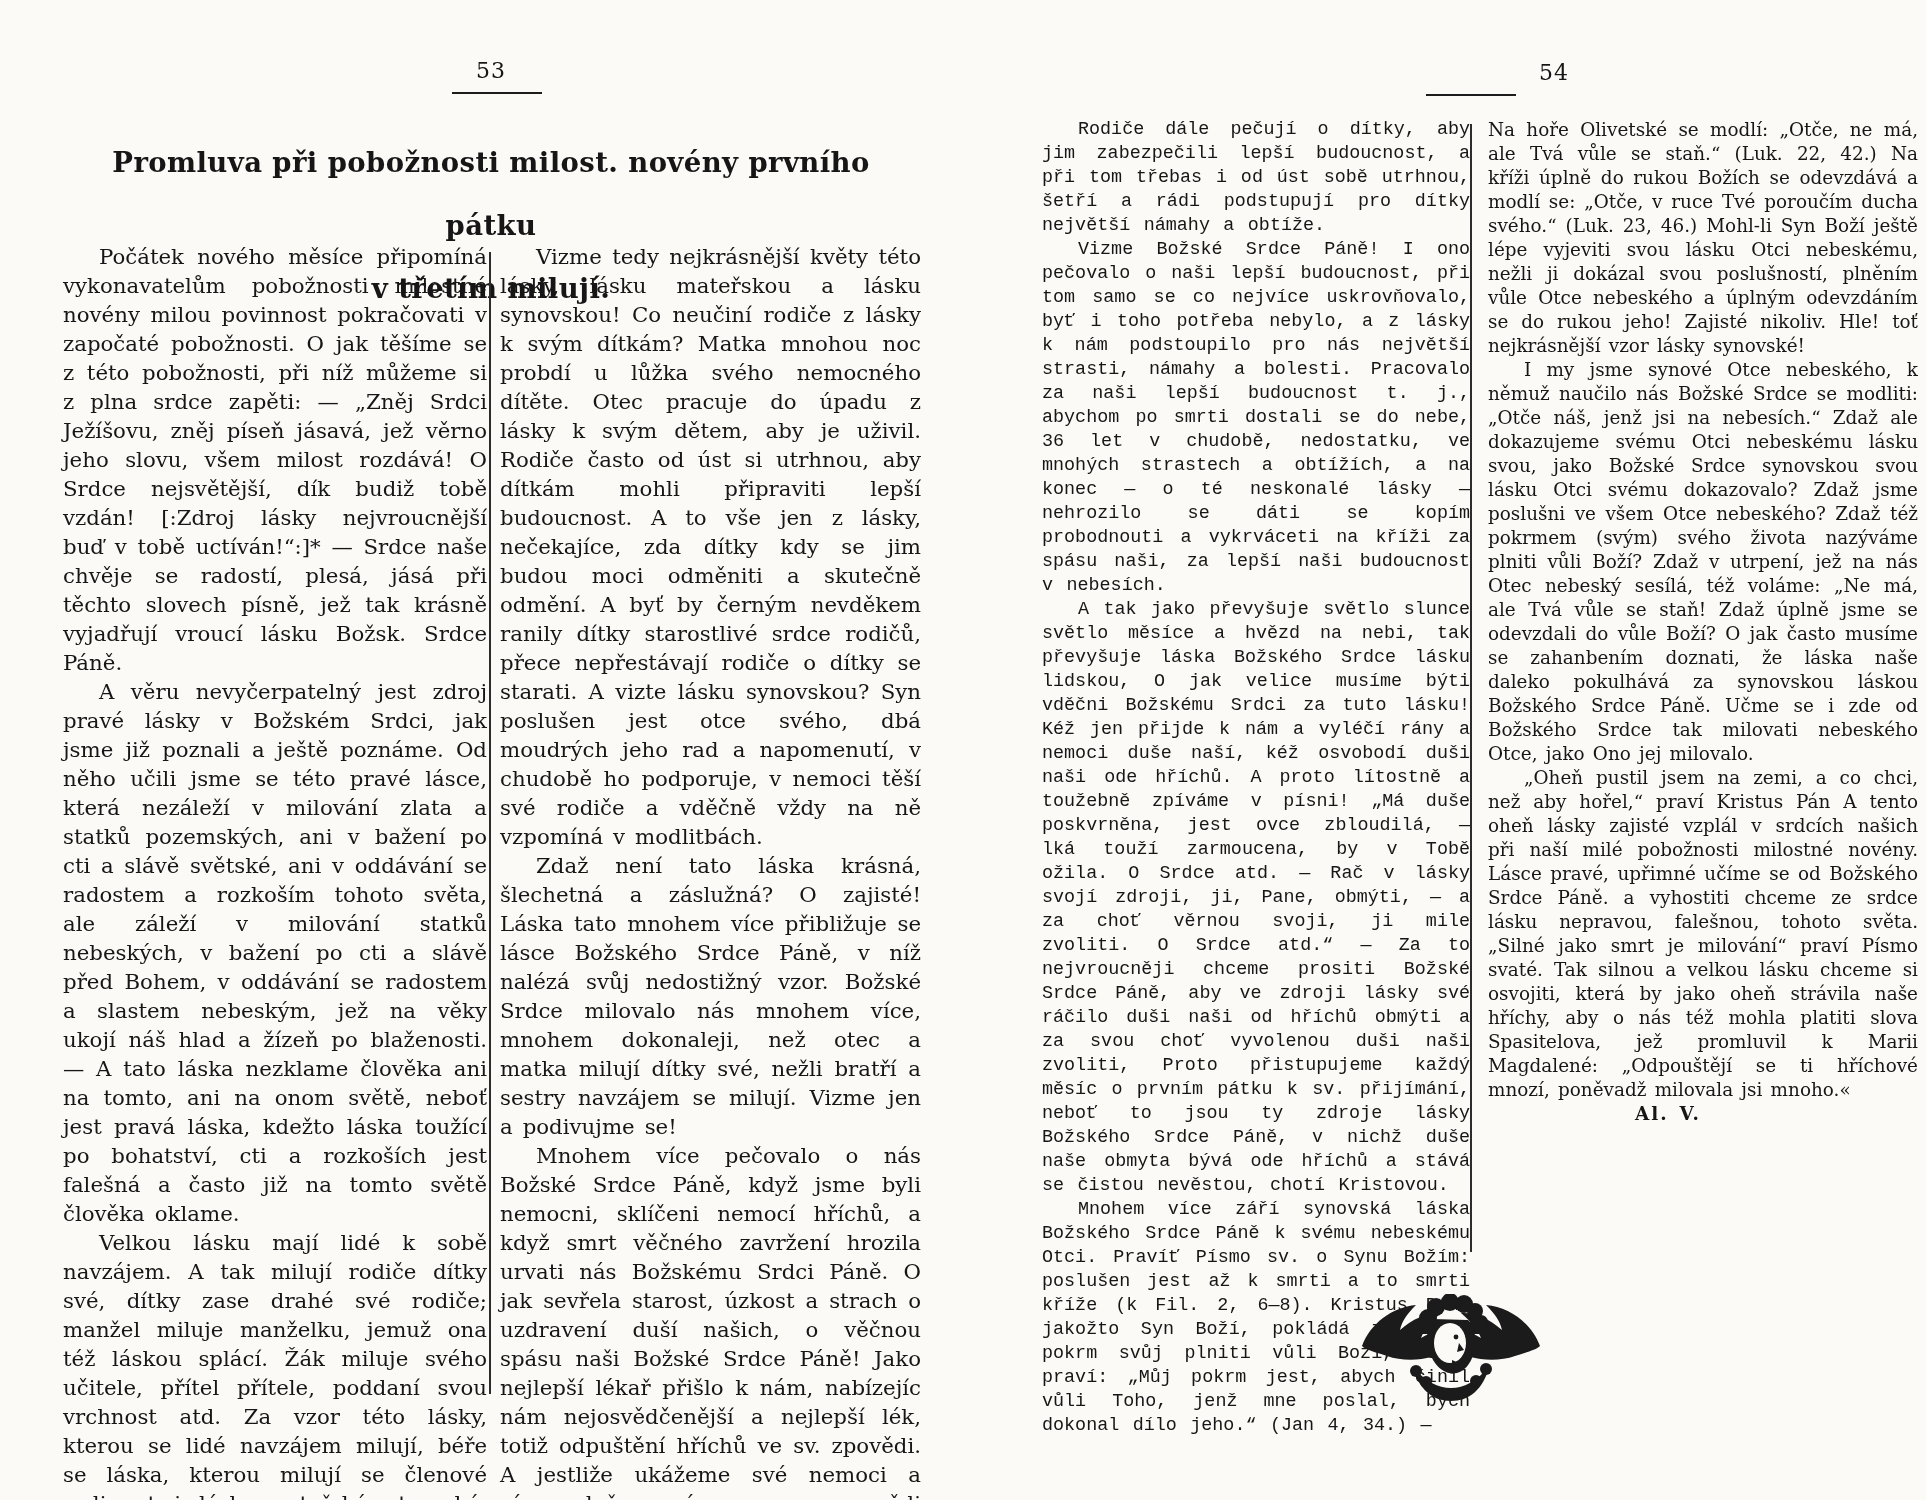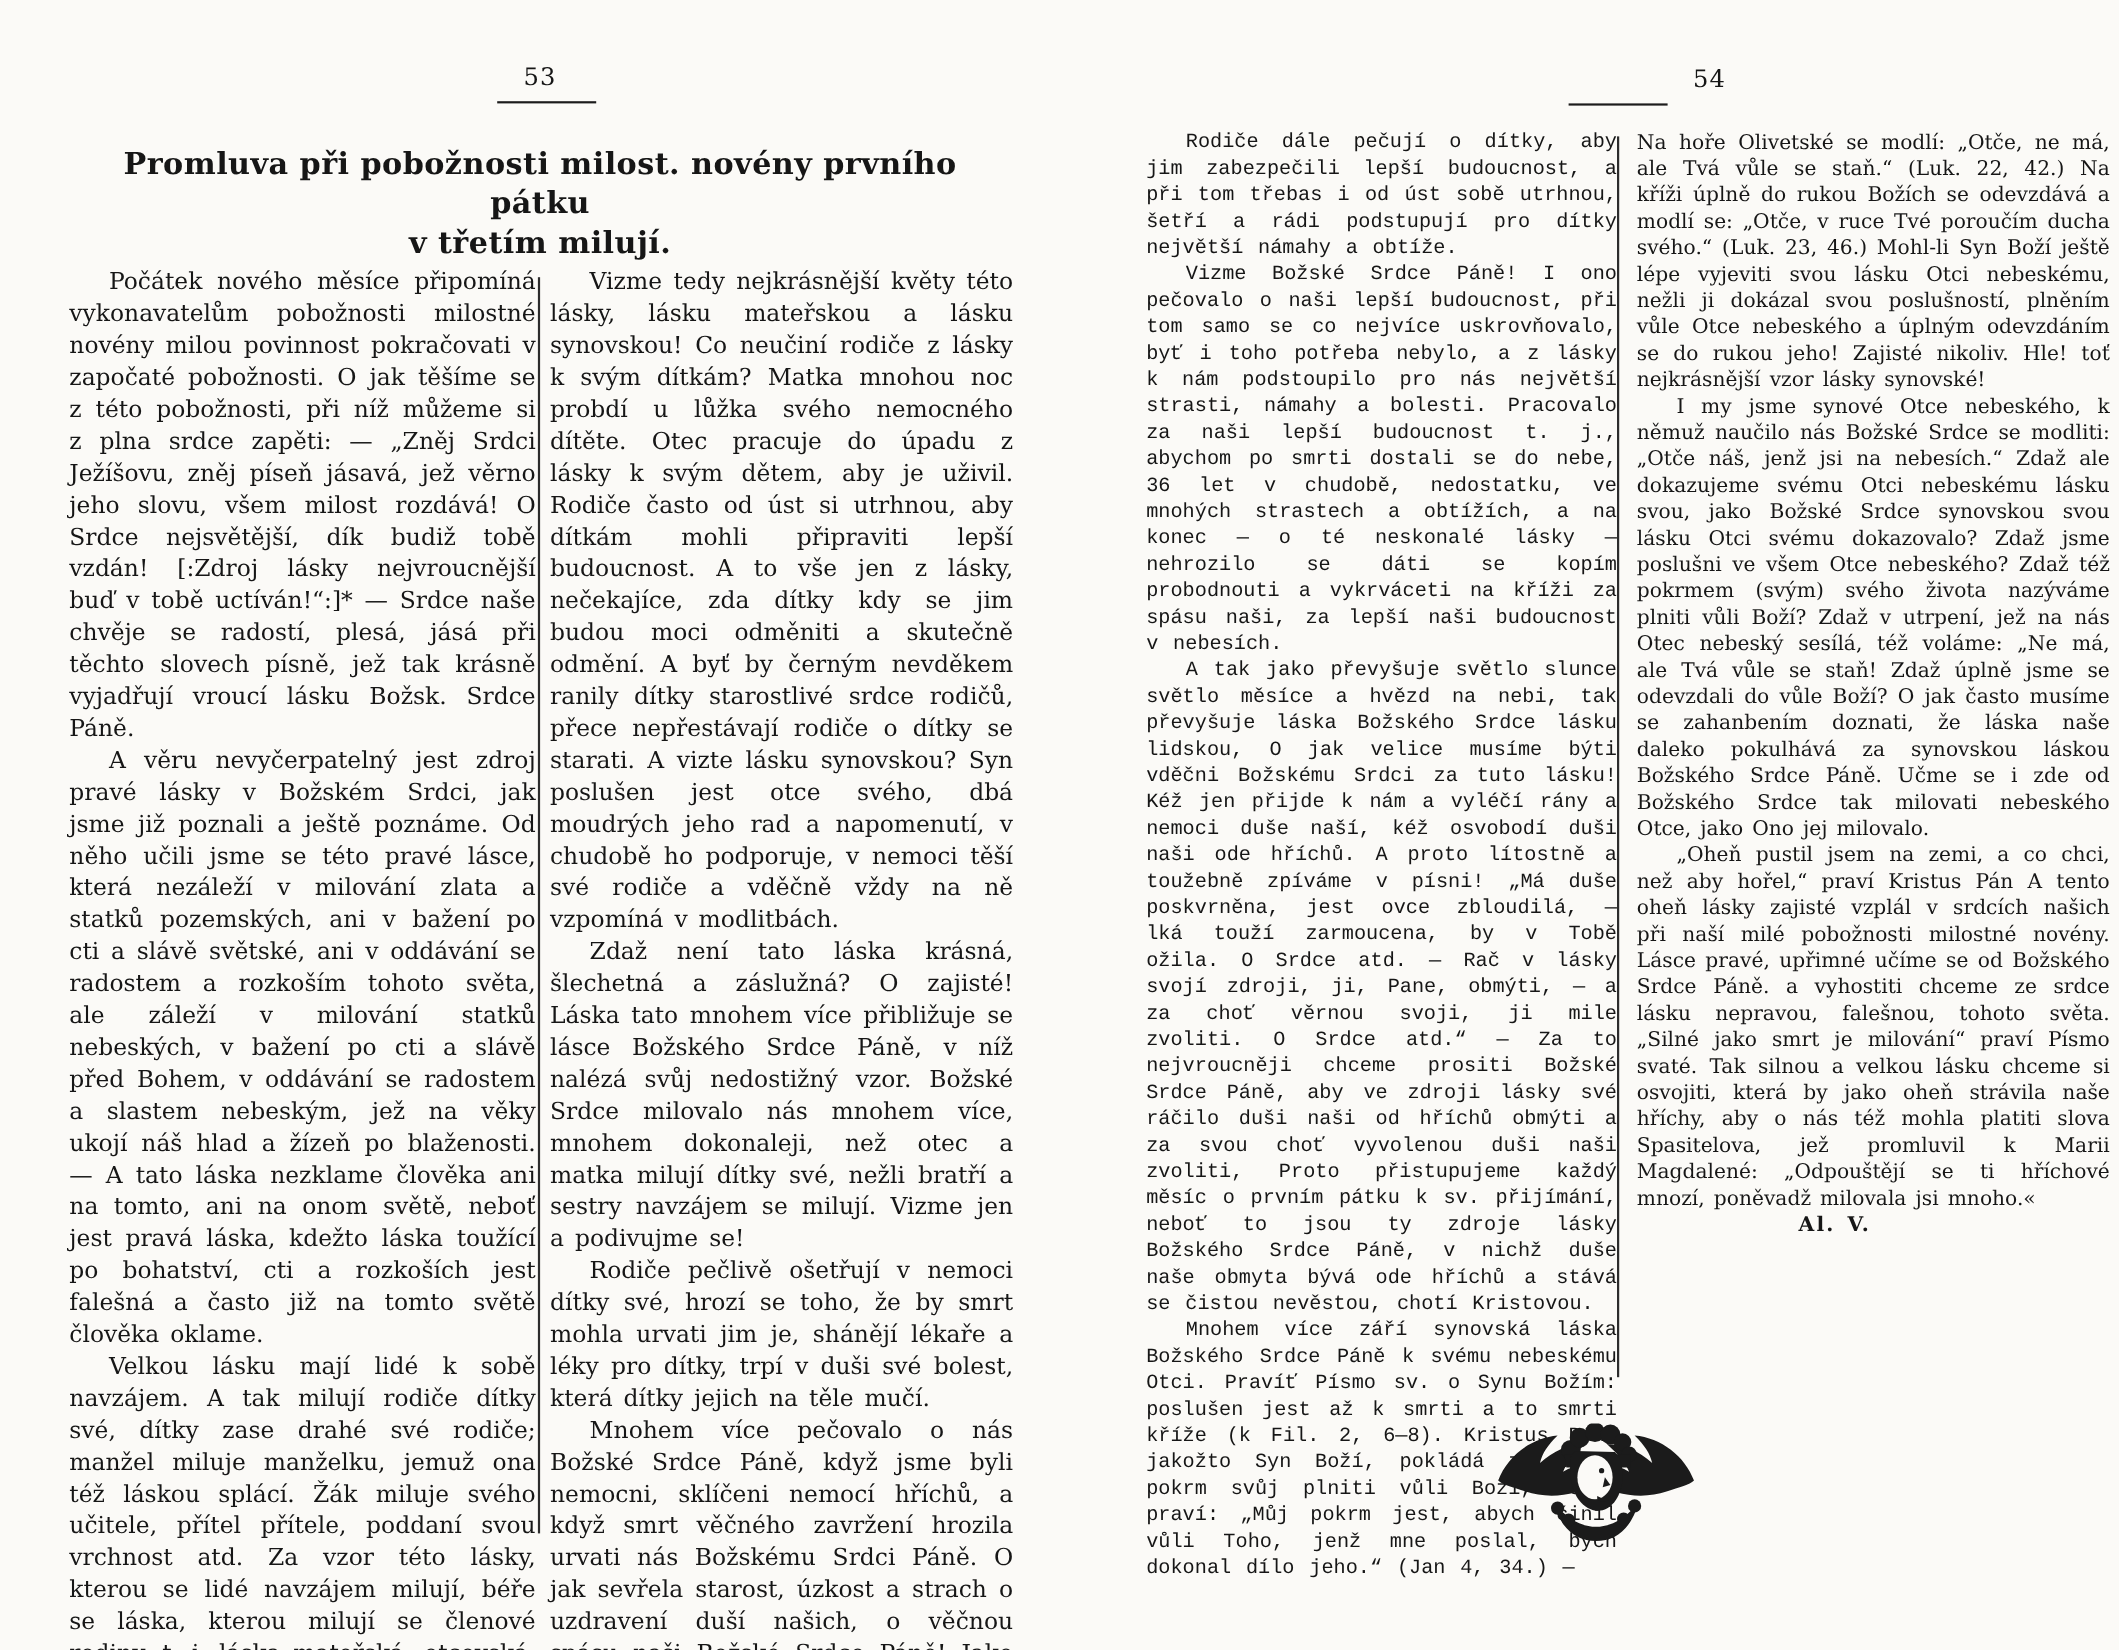--- a/index.html
+++ b/index.html
@@ -6,21 +6,21 @@
   body{
     width:1926px;height:1500px;position:relative;overflow:hidden;
     background:#fbfaf7;color:#161616;
     font-family:"DejaVu Serif","Liberation Serif",serif;
     -webkit-font-smoothing:antialiased;
   }
   .abs{position:absolute;}
   .pagenum{font-size:22px;text-align:center;letter-spacing:1px;}
   .pn-rule{height:2px;background:#1c1c1c;}
   .title{
-    font-weight:bold;font-size:27.5px;line-height:36px;
+    font-weight:bold;font-size:27.5px;line-height:63px;
     text-align:center;letter-spacing:0.4px;
   }
   .col{text-align:justify;text-justify:inter-word;}
   .col p{margin:0;}
   .col p.ind{text-indent:36px;}
   .c53{font-size:21.3px;line-height:29px;word-spacing:0.15em;}
   .c54{font-size:18.4px;line-height:24px;word-spacing:0.13em;}
   .vrule{width:2px;background:#2c2c2c;}
   .sig{text-align:center;font-weight:bold;padding-right:70px;margin-top:3px;letter-spacing:2px;}
 </style>
@@ -39,21 +39,20 @@
   <p class="ind">Počátek nového měsíce připomíná vykonavatelům pobožnosti milostné novény milou povinnost pokračovati v započaté pobožnosti. O jak těšíme se z této pobožnosti, při níž můžeme si z plna srdce zapěti: — „Zněj Srdci Ježíšovu, zněj píseň jásavá, jež věrno jeho slovu, všem milost rozdává! O Srdce nejsvětější, dík budiž tobě vzdán! [:Zdroj lásky nejvroucnější buď v tobě uctíván!“:]* — Srdce naše chvěje se radostí, plesá, jásá při těchto slovech písně, jež tak krásně vyjadřují vroucí lásku Božsk. Srdce Páně.</p>
   <p class="ind">A věru nevyčerpatelný jest zdroj pravé lásky v Božském Srdci, jak jsme již poznali a ještě poznáme. Od něho učili jsme se této pravé lásce, která nezáleží v milování zlata a statků pozemských, ani v bažení po cti a slávě světské, ani v oddávání se radostem a rozkoším tohoto světa, ale záleží v milování statků nebeských, v bažení po cti a slávě před Bohem, v oddávání se radostem a slastem nebeským, jež na věky ukojí náš hlad a žízeň po blaženosti. — A tato láska nezklame člověka ani na tomto, ani na onom světě, neboť jest pravá láska, kdežto láska toužící po bohatství, cti a rozkoších jest falešná a často již na tomto světě člověka oklame.</p>
   <p class="ind">Velkou lásku mají lidé k sobě navzájem. A tak milují rodiče dítky své, dítky zase drahé své rodiče; manžel miluje manželku, jemuž ona též láskou splácí. Žák miluje svého učitele, přítel přítele, poddaní svou vrchnost atd. Za vzor této lásky, kterou se lidé navzájem milují, béře se láska, kterou milují se členové rodiny, t. j. láska mateřská, otcovská, synovská, bratrská atd., neboť tato láska jest nejčistší, upřímná, nezištná a obětavá, nejméně sobecká a vypočítavá. Láska tato jest také sama o sobě vznešenější než ona láska ke zlatu, slávě a rozkoším, ježto má také vznešenější předmět, totiž osobu blížního. Nad to pak samým Bohem jest přikázána v druhém přikázání lásky: „Milovati budeš blížního svého jako sebe samého.“</p>
 </div>
 
 <div class="abs vrule" style="left:489px;top:252px;height:1142px;"></div>
 
 <div class="abs col c53" style="left:500px;top:242px;width:421px;">
   <p class="ind">Vizme tedy nejkrásnější květy této lásky, lásku mateřskou a lásku synovskou! Co neučiní rodiče z lásky k svým dítkám? Matka mnohou noc probdí u lůžka svého nemocného dítěte. Otec pracuje do úpadu z lásky k svým dětem, aby je uživil. Rodiče často od úst si utrhnou, aby dítkám mohli připraviti lepší budoucnost. A to vše jen z lásky, nečekajíce, zda dítky kdy se jim budou moci odměniti a skutečně odmění. A byť by černým nevděkem ranily dítky starostlivé srdce rodičů, přece nepřestávají rodiče o dítky se starati. A vizte lásku synovskou? Syn poslušen jest otce svého, dbá moudrých jeho rad a napomenutí, v chudobě ho podporuje, v nemoci těší své rodiče a vděčně vždy na ně vzpomíná v modlitbách.</p>
   <p class="ind">Zdaž není tato láska krásná, šlechetná a záslužná? O zajisté! Láska tato mnohem více přibližuje se lásce Božského Srdce Páně, v níž nalézá svůj nedostižný vzor. Božské Srdce milovalo nás mnohem více, mnohem dokonaleji, než otec a matka milují dítky své, nežli bratří a sestry navzájem se milují. Vizme jen a podivujme se!</p>
-  <p class="ind">Rodiče pečlivě ošetřují v nemoci dítky své, hrozí se toho, že by smrt mohla urvati jim je, shánějí lékaře a léky pro dítky, trpí v duši své bolest, která dítky jejich na těle mučí.</p>
   <p class="ind">Mnohem více pečovalo o nás Božské Srdce Páně, když jsme byli nemocni, sklíčeni nemocí hříchů, a když smrt věčného zavržení hrozila urvati nás Božskému Srdci Páně. O jak sevřela starost, úzkost a strach o uzdravení duší našich, o věčnou spásu naši Božské Srdce Páně! Jako nejlepší lékař přišlo k nám, nabízejíc nám nejosvědčenější a nejlepší lék, totiž odpuštění hříchů ve sv. zpovědi. A jestliže ukážeme své nemoci a rány duše své ve sv. zpovědi Božskému Srdci Páně, a s důvěrou k němu se obrátíme prosíce za uzdravení duše své, tu jistě zbaví duši naši nemocí a ran hříchů a uzdraví ji. A proto mnohem účinnější a mocnější jest láska Božského Srdce, než láska lidská, neboť tato nemůže uzdravovati nás, kdežto láska Božská může nás uzdraviti a skutečně uzdravuje ode všech nedubů t. j. hříchů duše naší.</p>
 </div>
 
 <div class="abs pagenum" style="left:1494px;top:60px;width:120px;">54</div>
 <div class="abs pn-rule" style="left:1426px;top:94px;width:90px;"></div>
 
 <div class="abs col c54" style="left:1042px;top:118px;width:428px;font-family:Liberation Mono, monospace;">
   <p class="ind">Rodiče dále pečují o dítky, aby jim zabezpečili lepší budoucnost, a při tom třebas i od úst sobě utrhnou, šetří a rádi podstupují pro dítky největší námahy a obtíže.</p>
   <p class="ind">Vizme Božské Srdce Páně! I ono pečovalo o naši lepší budoucnost, při tom samo se co nejvíce uskrovňovalo, byť i toho potřeba nebylo, a z lásky k nám podstoupilo pro nás největší strasti, námahy a bolesti. Pracovalo za naši lepší budoucnost t. j., abychom po smrti dostali se do nebe, 36 let v chudobě, nedostatku, ve mnohých strastech a obtížích, a na konec — o té neskonalé lásky — nehrozilo se dáti se kopím probodnouti a vykrváceti na kříži za spásu naši, za lepší naši budoucnost v nebesích.</p>
   <p class="ind">A tak jako převyšuje světlo slunce světlo měsíce a hvězd na nebi, tak převyšuje láska Božského Srdce lásku lidskou, O jak velice musíme býti vděčni Božskému Srdci za tuto lásku! Kéž jen přijde k nám a vyléčí rány a nemoci duše naší, kéž osvobodí duši naši ode hříchů. A proto lítostně a toužebně zpíváme v písni! „Má duše poskvrněna, jest ovce zbloudilá, — lká touží zarmoucena, by v Tobě ožila. O Srdce atd. — Rač v lásky svojí zdroji, ji, Pane, obmýti, — a za choť věrnou svoji, ji mile zvoliti. O Srdce atd.“ — Za to nejvroucněji chceme prositi Božské Srdce Páně, aby ve zdroji lásky své ráčilo duši naši od hříchů obmýti a za svou choť vyvolenou duši naši zvoliti, Proto přistupujeme každý měsíc o prvním pátku k sv. přijímání, neboť to jsou ty zdroje lásky Božského Srdce Páně, v nichž duše naše obmyta bývá ode hříchů a stává se čistou nevěstou, chotí Kristovou.</p>

